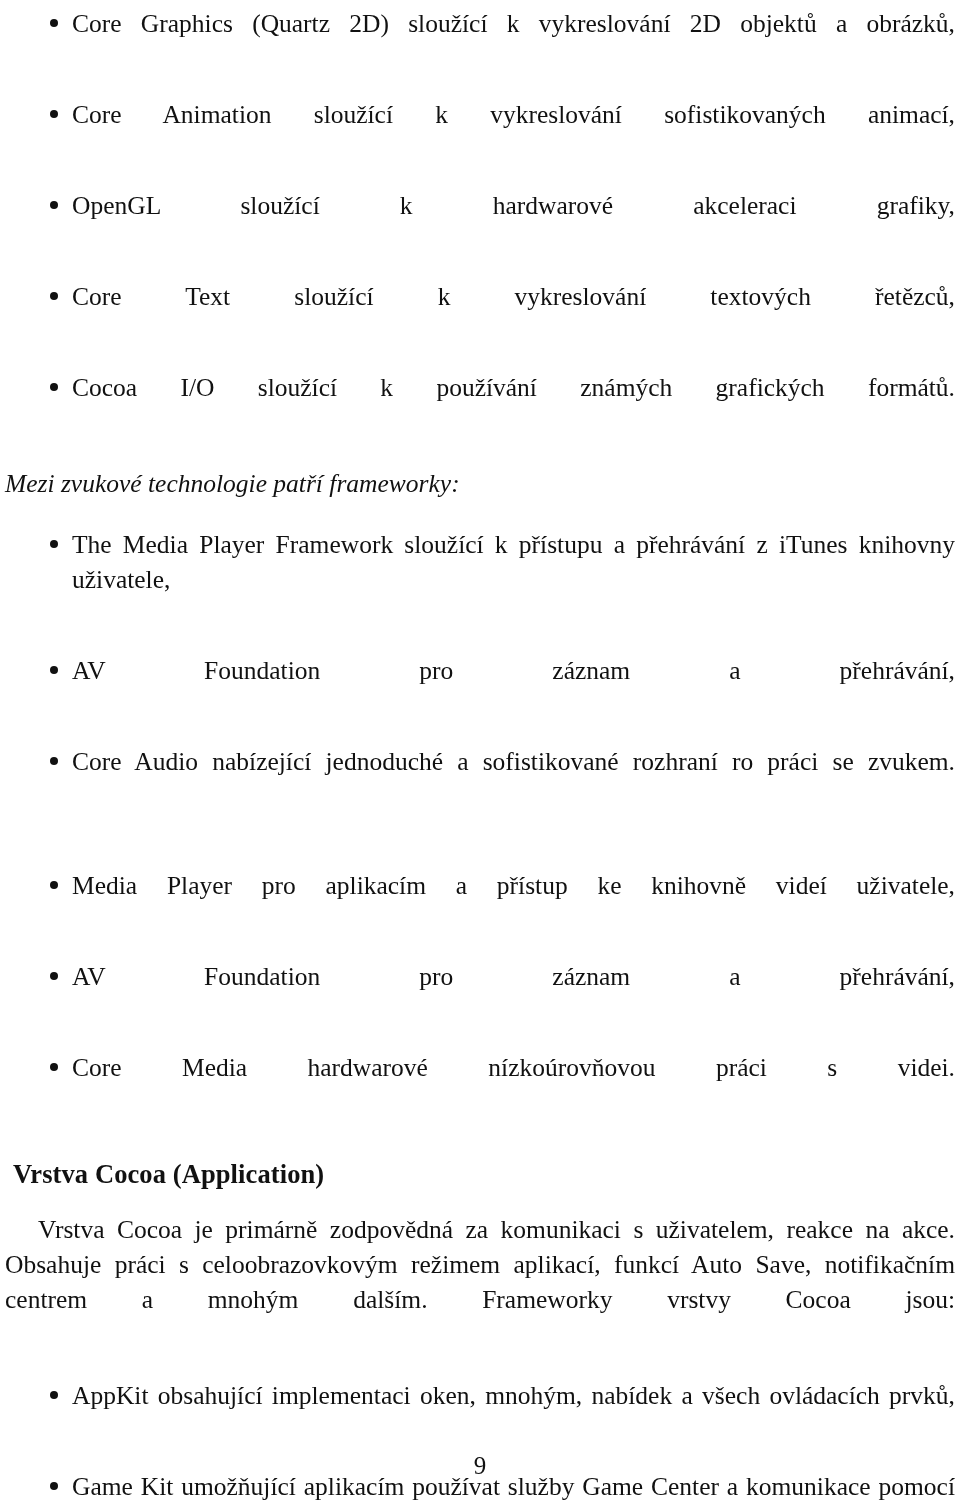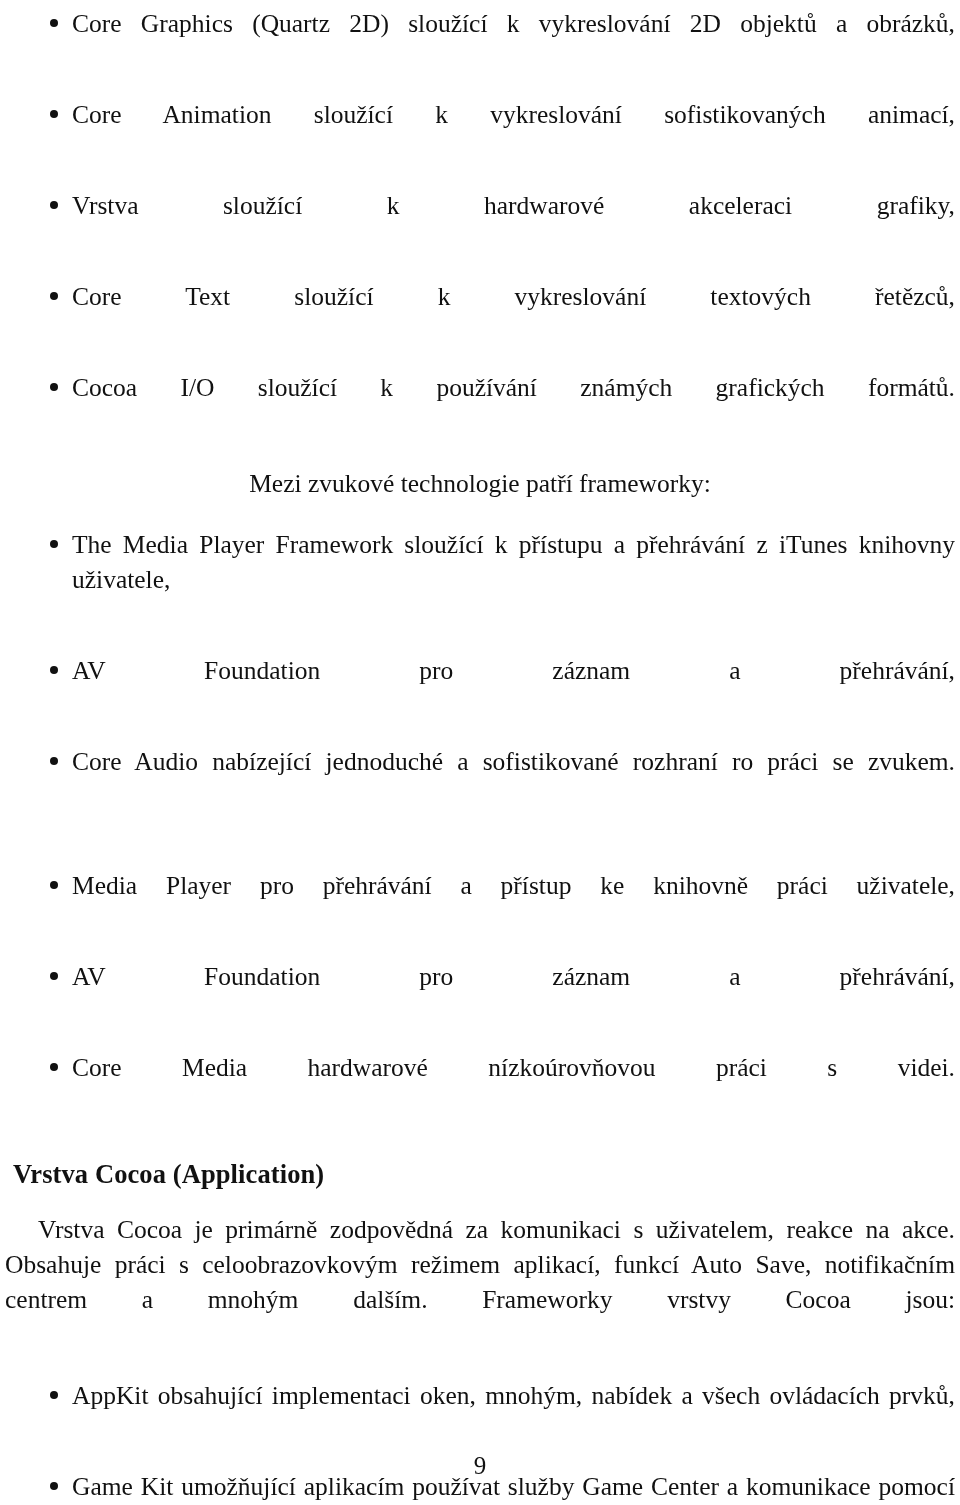--- a/index.html
+++ b/index.html
@@ -31,21 +31,22 @@
   
   .para {
     font-size: 25.5px;
     line-height: 35px;
     text-align: justify;
     text-justify: inter-word;
     hyphens: manual;
     margin: 0;
   }
   .para.lead {
-    text-align: center;
+    text-align: left;
+    font-style: italic;
   }
   .para.indent::first-line {
     
   }
   .para.indent {
     text-indent: 33px;
   }
 
   .heading {
     font-size: 26.5px;
@@ -125,21 +126,21 @@
       <span class="btext">Core Graphics (Quartz 2D) sloužící k vykreslování 2D objektů a obrázků,</span>
     </li>
     <div class="gap-li"></div>
     <li>
       <span class="bullet"></span>
       <span class="btext">Core Animation sloužící k vykreslování sofistikovaných animací,</span>
     </li>
     <div class="gap-li"></div>
     <li>
       <span class="bullet"></span>
-      <span class="btext">Vrstva sloužící k hardwarové akceleraci grafiky,</span>
+      <span class="btext">OpenGL sloužící k hardwarové akceleraci grafiky,</span>
     </li>
     <div class="gap-li"></div>
     <li>
       <span class="bullet"></span>
       <span class="btext">Core Text sloužící k vykreslování textových řetězců,</span>
     </li>
     <div class="gap-li"></div>
     <li>
       <span class="bullet"></span>
       <span class="btext">Cocoa I/O sloužící k používání známých grafických formátů.</span>
@@ -170,21 +171,21 @@
   </ul>
 
   <div class="gap-sec2"></div>
 
 
   <div class="gap-sec"></div>
 
   <ul class="blist">
     <li>
       <span class="bullet"></span>
-      <span class="btext">Media Player pro přehrávání a přístup ke knihovně práci uživatele,</span>
+      <span class="btext">Media Player pro aplikacím a přístup ke knihovně videí uživatele,</span>
     </li>
     <div class="gap-li"></div>
     <li>
       <span class="bullet"></span>
       <span class="btext">AV Foundation pro záznam a přehrávání,</span>
     </li>
     <div class="gap-li"></div>
     <li>
       <span class="bullet"></span>
       <span class="btext">Core Media hardwarové nízkoúrovňovou práci s videi.</span>

